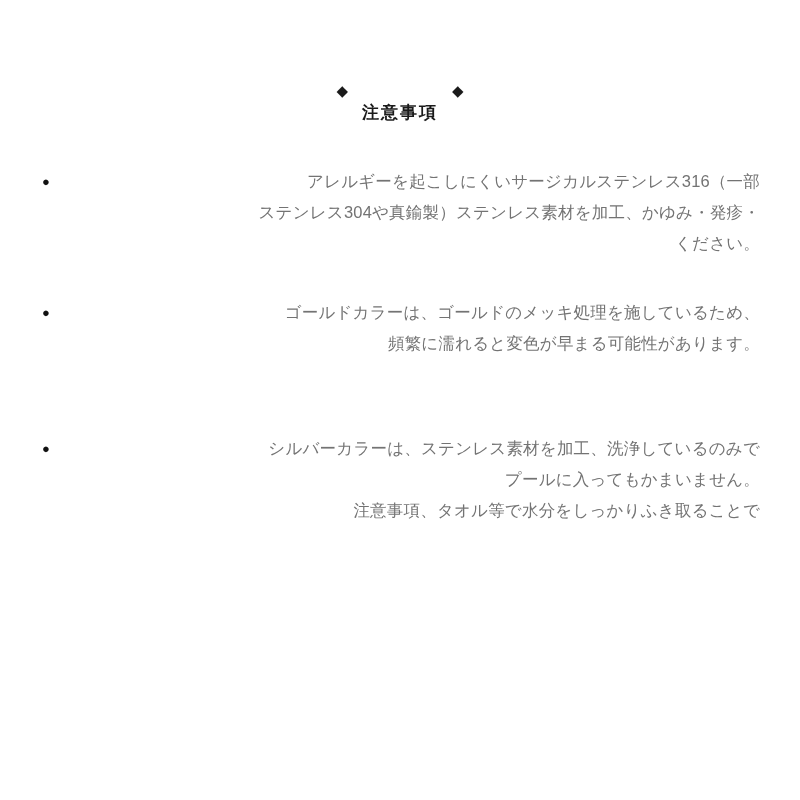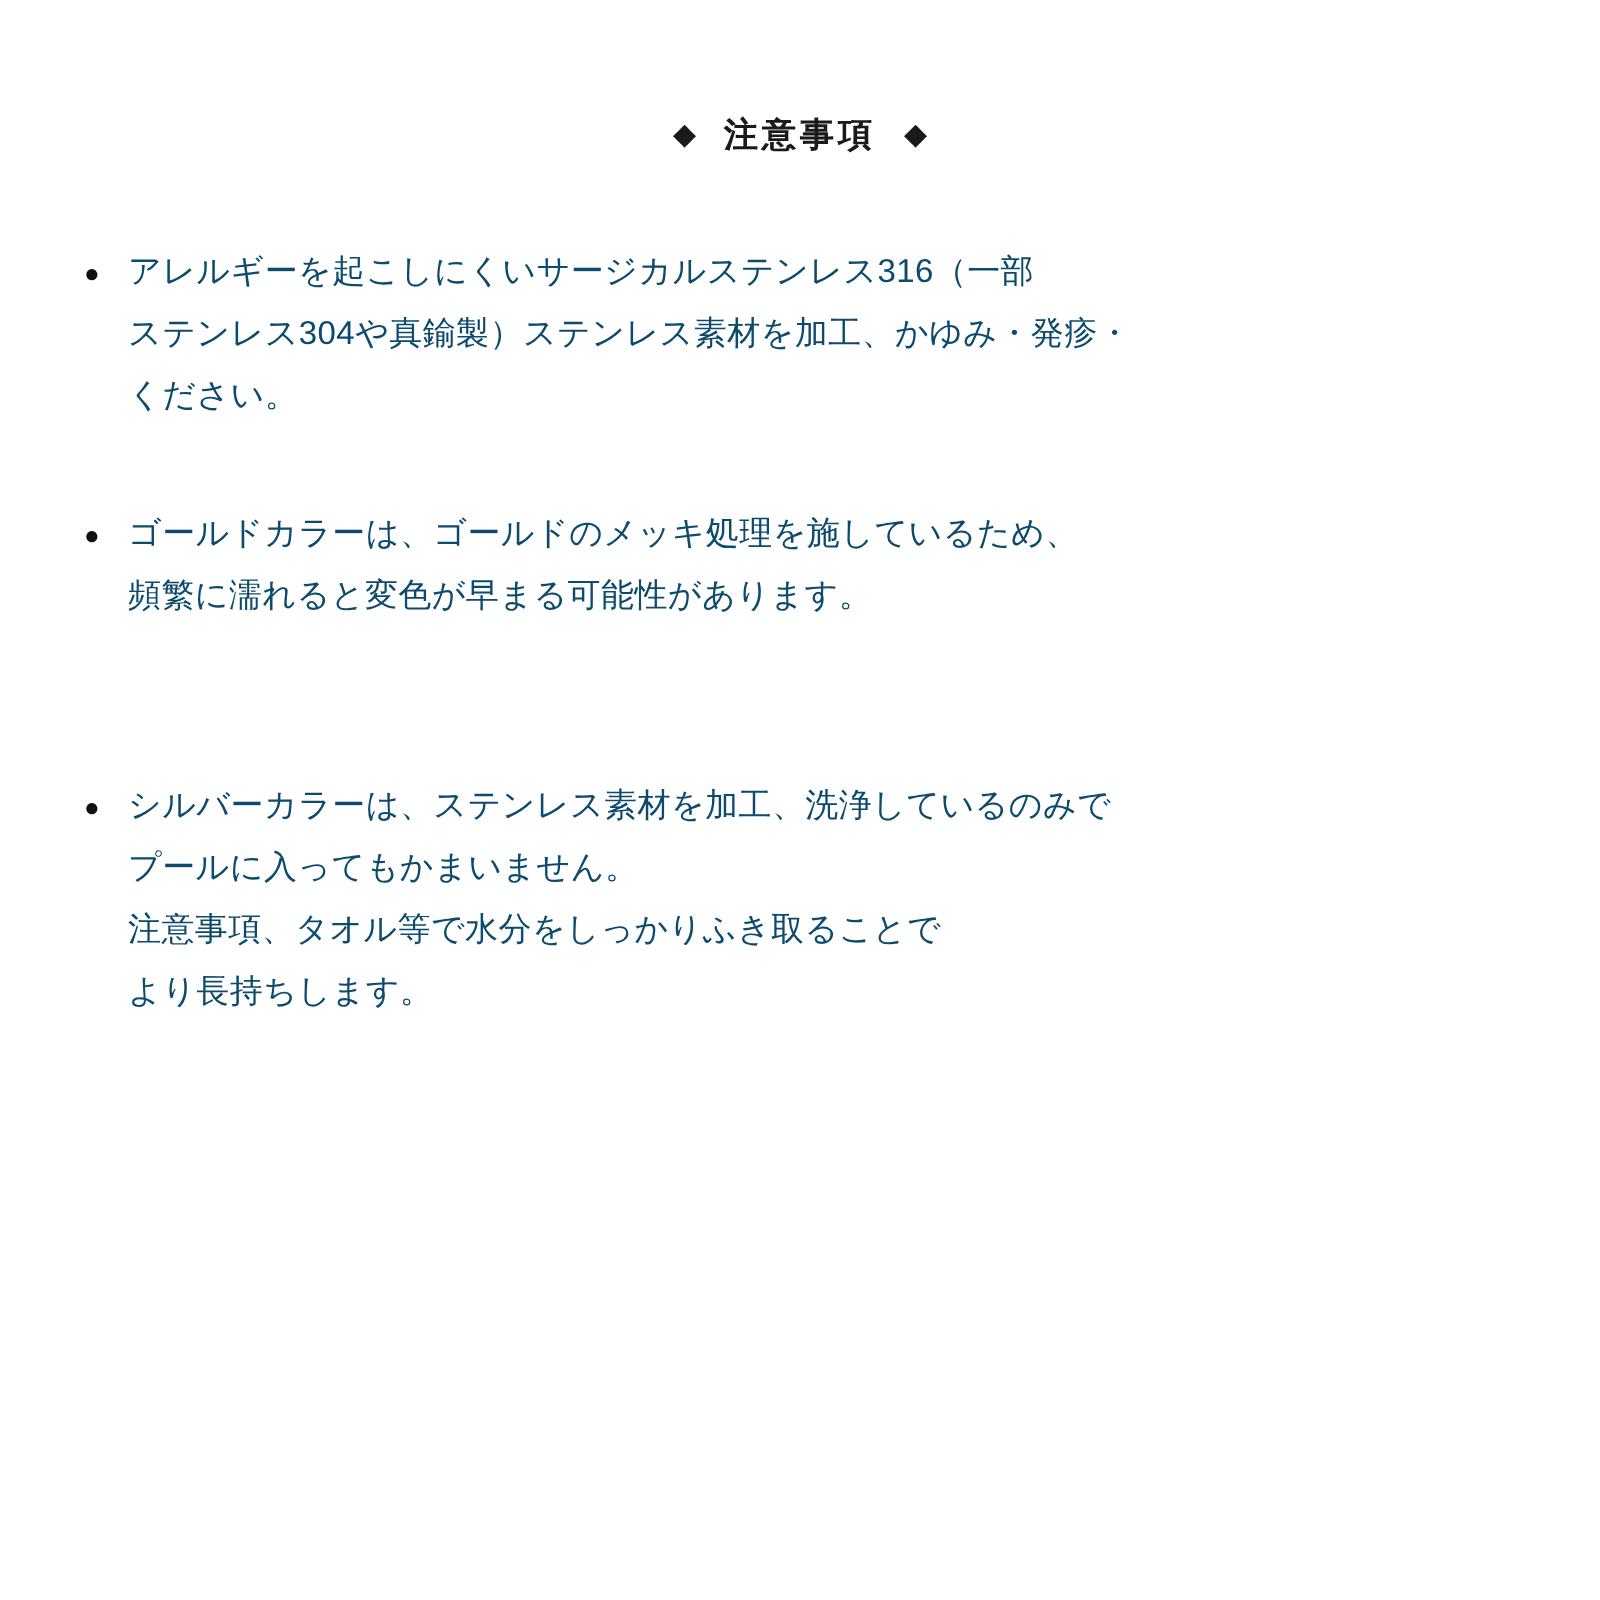--- a/index.html
+++ b/index.html
@@ -33,20 +33,21 @@
   .diamond {
     font-size: 15px;
     line-height: 1;
     color: #1a1a1a;
   }
   .title-text {
     font-size: 17px;
     font-weight: bold;
     letter-spacing: 2px;
     color: #1a1a1a;
+    margin-top: 45px;
   }
   .notes {
     margin: 0;
     padding: 0 0 0 0;
     list-style: none;
   }
   .note-item {
     display: flex;
     align-items: flex-start;
     margin: 0 0 38px 0;
@@ -65,21 +66,22 @@
     padding-left: 2px;
   }
   .note-lines {
     flex: 1 1 auto;
   }
   .note-line {
     font-size: 16.5px;
     line-height: 31px;
     letter-spacing: 0.2px;
     white-space: pre;
-    color: #0c4a6e;
+    color: #737373;
+    text-align: right;
   }
   .spacer-large {
     height: 36px;
   }
 </style>
 </head>
 <body>
 
 <div class="page">
 
@@ -109,18 +111,17 @@
     </div>
 
     <div class="spacer-large"></div>
 
     <div class="note-item">
       <span class="bullet">●</span>
       <div class="note-lines">
         <div class="note-line">シルバーカラーは、ステンレス素材を加工、洗浄しているのみで</div>
         <div class="note-line">プールに入ってもかまいません。</div>
         <div class="note-line">注意事項、タオル等で水分をしっかりふき取ることで</div>
-        <div class="note-line">より長持ちします。</div>
       </div>
     </div>
 
   </div>
 </div>
 
 </body></html>

